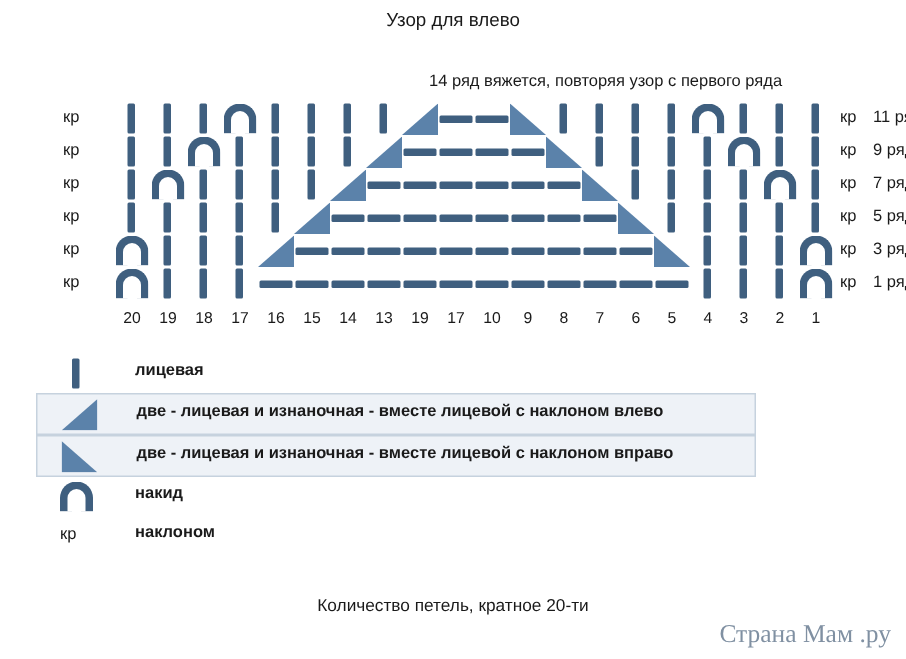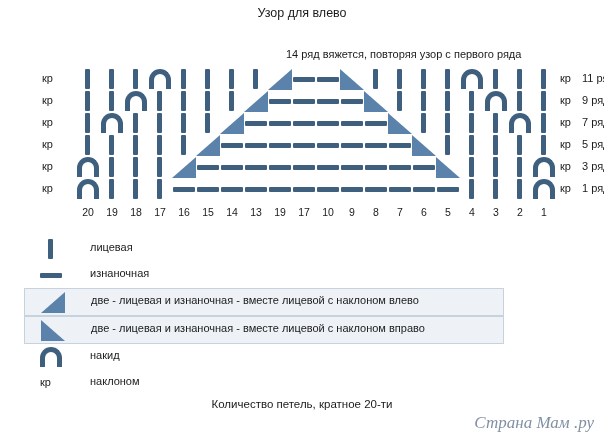--- a/index.html
+++ b/index.html
@@ -55,29 +55,29 @@
   .colnum{
     position:absolute;font-size:10.5px;color:#1a1a1a;text-align:center;width:22px;
   }
   
   .legend{position:absolute;left:24px;top:236px;width:480px;}
   .leg-row{position:relative;height:26px;}
   .leg-row.boxed{
     background:#eef2f7;border:1px solid #c6d2de;
   }
   .leg-sym{position:absolute;left:14px;top:0;width:40px;height:26px;}
-  .leg-text{position:absolute;left:66px;top:5px;font-size:11px;color:#1a1a1a;}
+  .leg-text{position:absolute;left:66px;top:5px;font-size:11px;color:#1a1a1a;font-weight:bold;}
   .footer{
     position:absolute;left:0;top:398px;width:604px;text-align:center;
     font-size:11.5px;color:#1a1a1a;
   }
   .watermark{
     position:absolute;right:10px;bottom:6px;
     font-family:"Liberation Serif", serif;
-    font-style:italic;font-size:17px;color:#6a7d92;opacity:.85;
+    font-size:17px;color:#6a7d92;opacity:.85;
   }
 </style>
 </head>
 <body>
 
 <div class="title">Узор для влево</div>
 <div class="note">14 ряд вяжется, повторяя узор с первого ряда</div>
 
 <div class="chart" id="chart">
     <div class="kp" style="position: absolute; left: 0px; top: 6px;">кр</div>
@@ -240,26 +240,20 @@
     <div class="colnum" style="left: 491px; top: 140px;">1</div>
   </div>
 
 <div class="legend" id="legend">
     <div class="leg-row">
       <div class="leg-sym">
         <div class="knit" style="position: absolute; left: 10px; top: 3px;"></div>
       </div>
       <div class="leg-text">лицевая</div>
     </div>
-    <div class="leg-row">
-      <div class="leg-sym">
-        <div class="purl" style="position: absolute; left: 2px; top: 11px;"></div>
-      </div>
-      <div class="leg-text">изнаночная</div>
-    </div>
     <div class="leg-row boxed">
       <div class="leg-sym">
         <div class="dec-left" style="position: absolute; left: 2px; top: 3px;"></div>
       </div>
       <div class="leg-text">две - лицевая и изнаночная - вместе лицевой с наклоном влево</div>
     </div>
     <div class="leg-row boxed">
       <div class="leg-sym">
         <div class="dec-right" style="position: absolute; left: 2px; top: 3px;"></div>
       </div>

